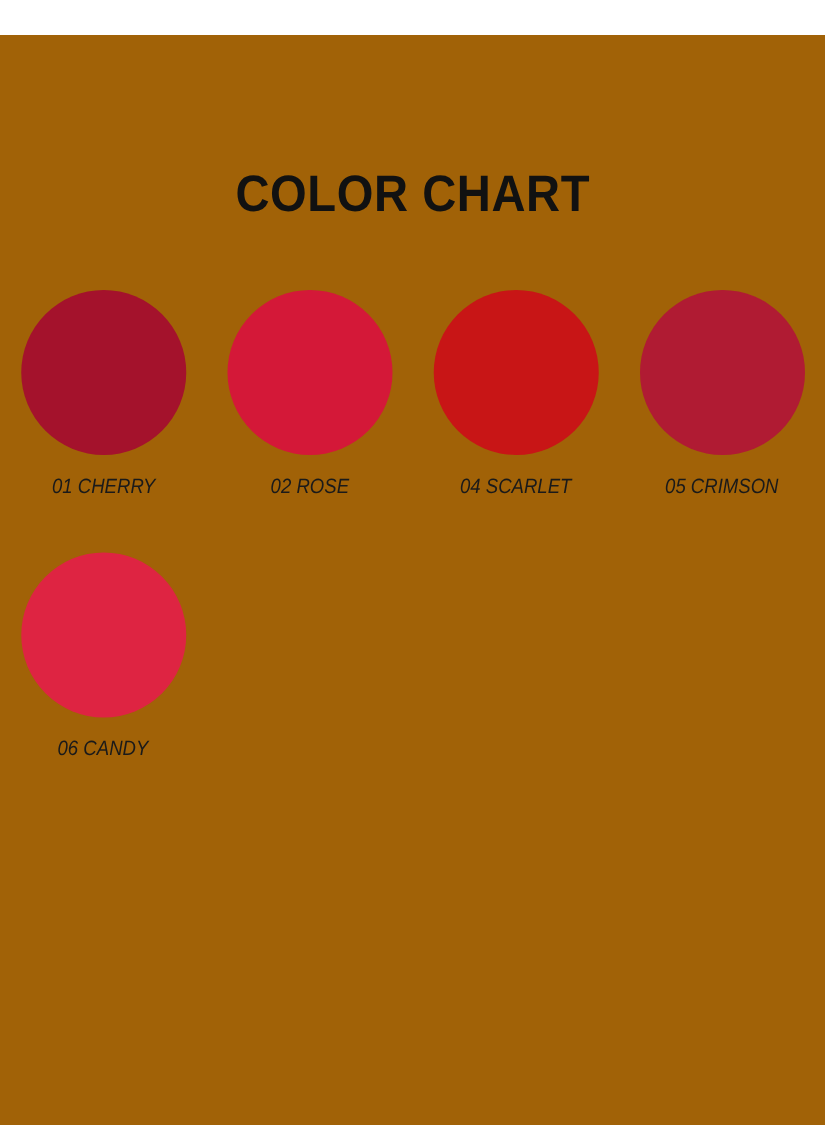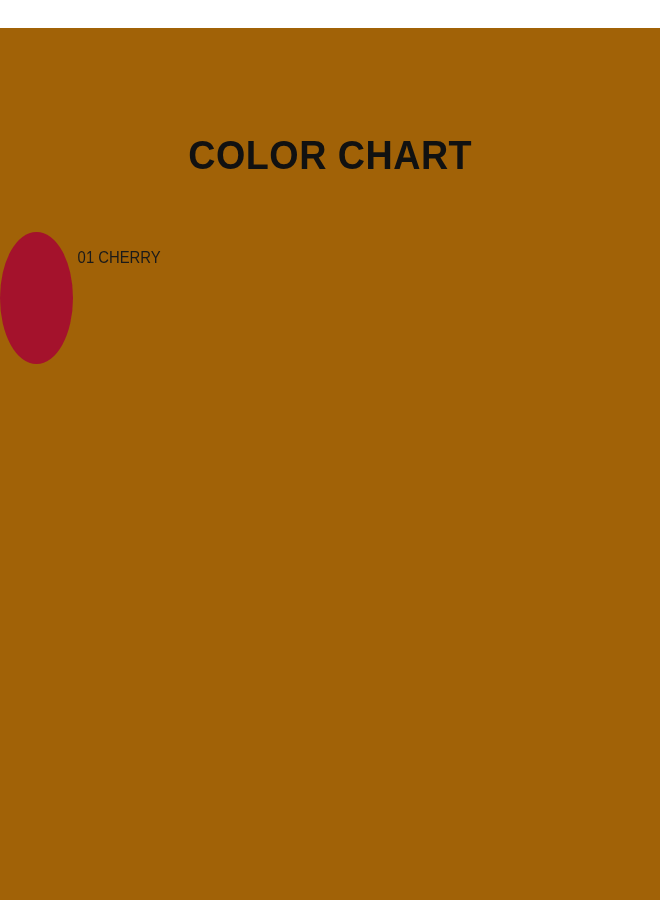--- a/index.html
+++ b/index.html
@@ -45,21 +45,23 @@
     display: grid;
     grid-template-columns: repeat(4, 165px);
     grid-template-rows: repeat(3, 210px);
     justify-items: center;
     align-items: start;
   }
 
   .swatch-cell {
     width: 165px;
     display: flex;
-    align-items: flex-start;
+    flex-direction: column;
+    align-items: center;
+    font-style: italic;
   }
 
   .swatch-dot {
     width: 132px;
     height: 132px;
     border-radius: 50%;
     display: block;
   }
 
   .swatch-label {
@@ -80,15 +82,31 @@
 
 <div class="page">
 
   <div class="chart-title">COLOR CHART</div>
 
   <div class="swatch-grid">
       <div class="swatch-cell">
         <span class="swatch-dot" style="background-color: rgb(164, 18, 44);"></span>
         <div class="swatch-label">01 CHERRY</div>
       </div>
+      <div class="swatch-cell">
+        <span class="swatch-dot" style="background-color: rgb(212, 24, 56);"></span>
+        <div class="swatch-label">02 ROSE</div>
+      </div>
+      <div class="swatch-cell">
+        <span class="swatch-dot" style="background-color: rgb(200, 21, 22);"></span>
+        <div class="swatch-label">04 SCARLET</div>
+      </div>
+      <div class="swatch-cell">
+        <span class="swatch-dot" style="background-color: rgb(176, 27, 51);"></span>
+        <div class="swatch-label">05 CRIMSON</div>
+      </div>
+      <div class="swatch-cell">
+        <span class="swatch-dot" style="background-color: rgb(222, 36, 66);"></span>
+        <div class="swatch-label">06 CANDY</div>
+      </div>
     </div>
 
 </div>
 
 </body></html>

